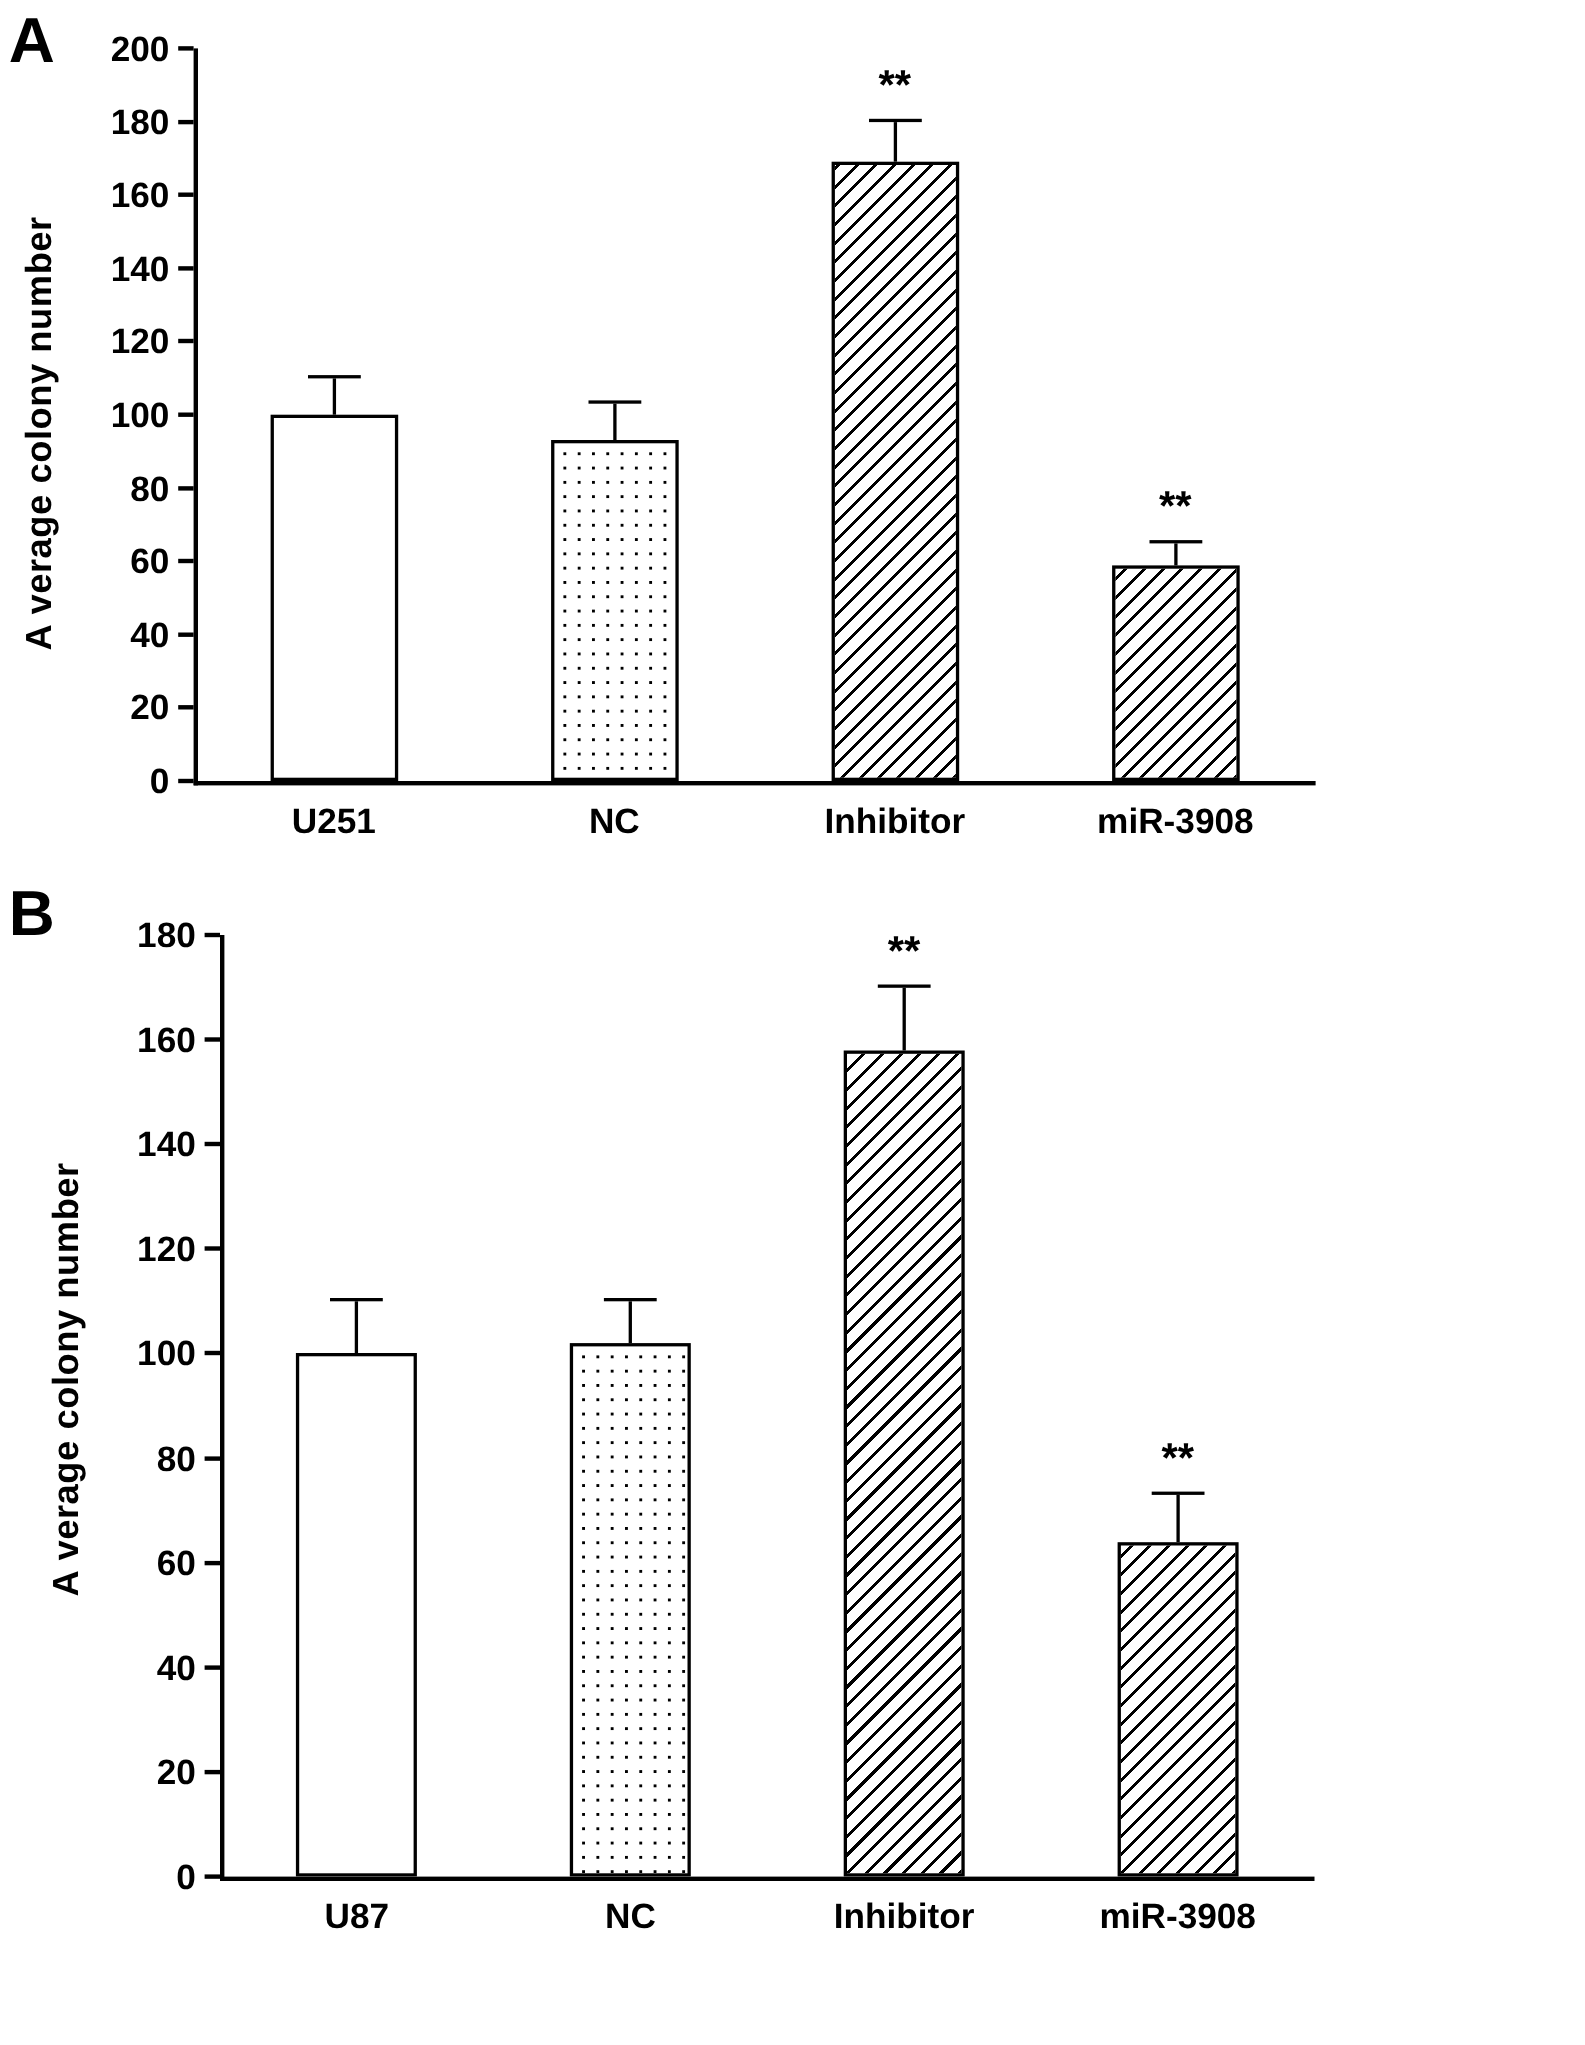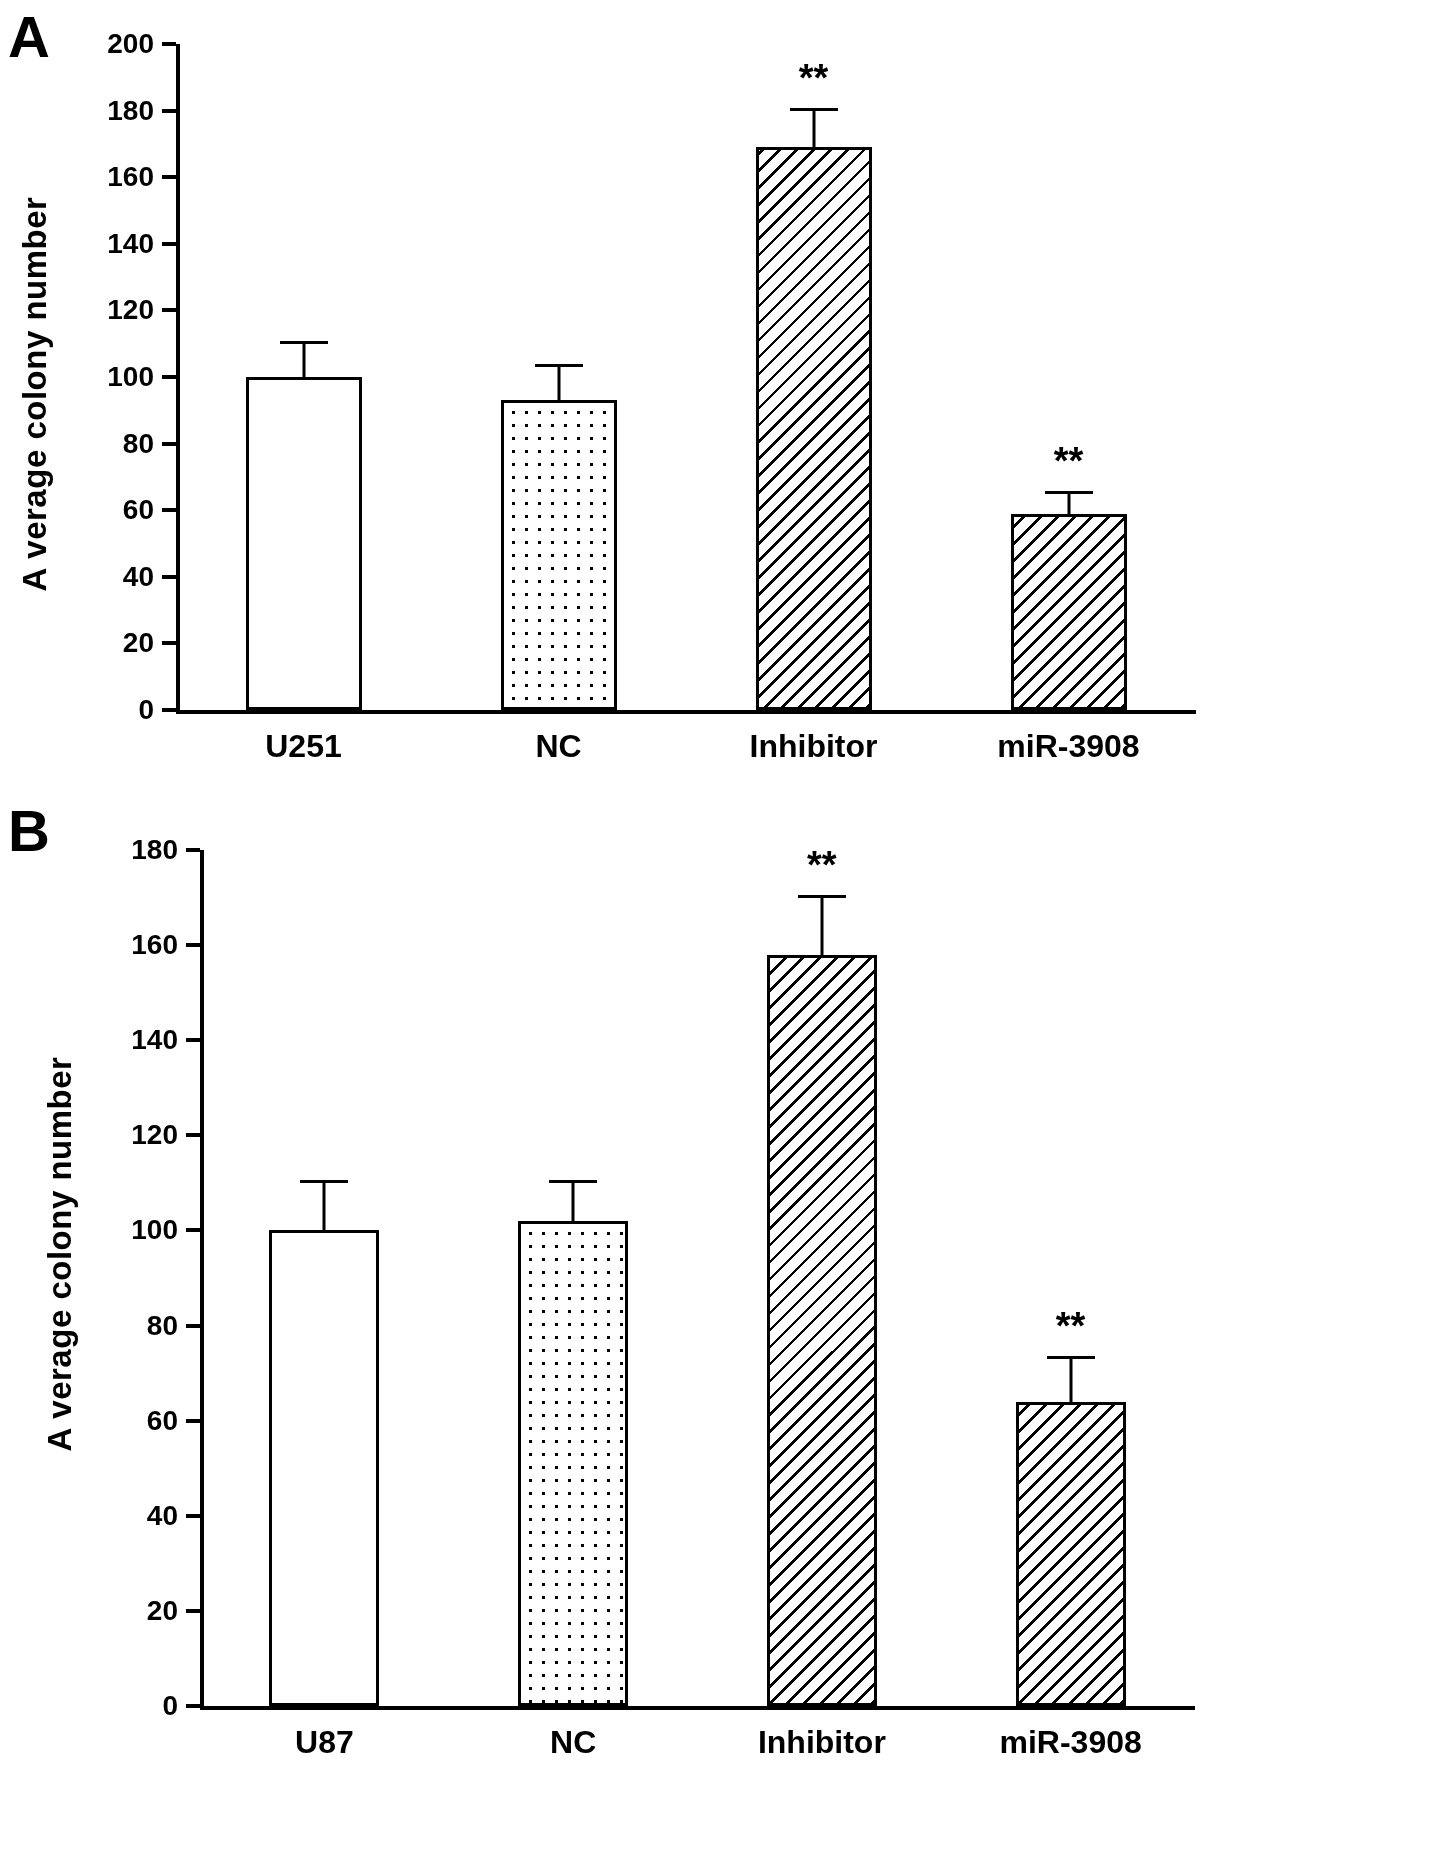--- a/index.html
+++ b/index.html
@@ -74,21 +74,21 @@
     width: 14px;
     height: 4px;
     background: #000;
     transform: translateY(-2px);
   }
 
   .tick-label {
     position: absolute;
     right: 100%;
     margin-right: 22px;
-    font-size: 28px;
+    font-size: 32px;
     font-weight: bold;
     line-height: 1;
     transform: translateY(-50%);
     white-space: nowrap;
   }
 
   .bar-wrap {
     position: absolute;
     bottom: 4px;
   }

